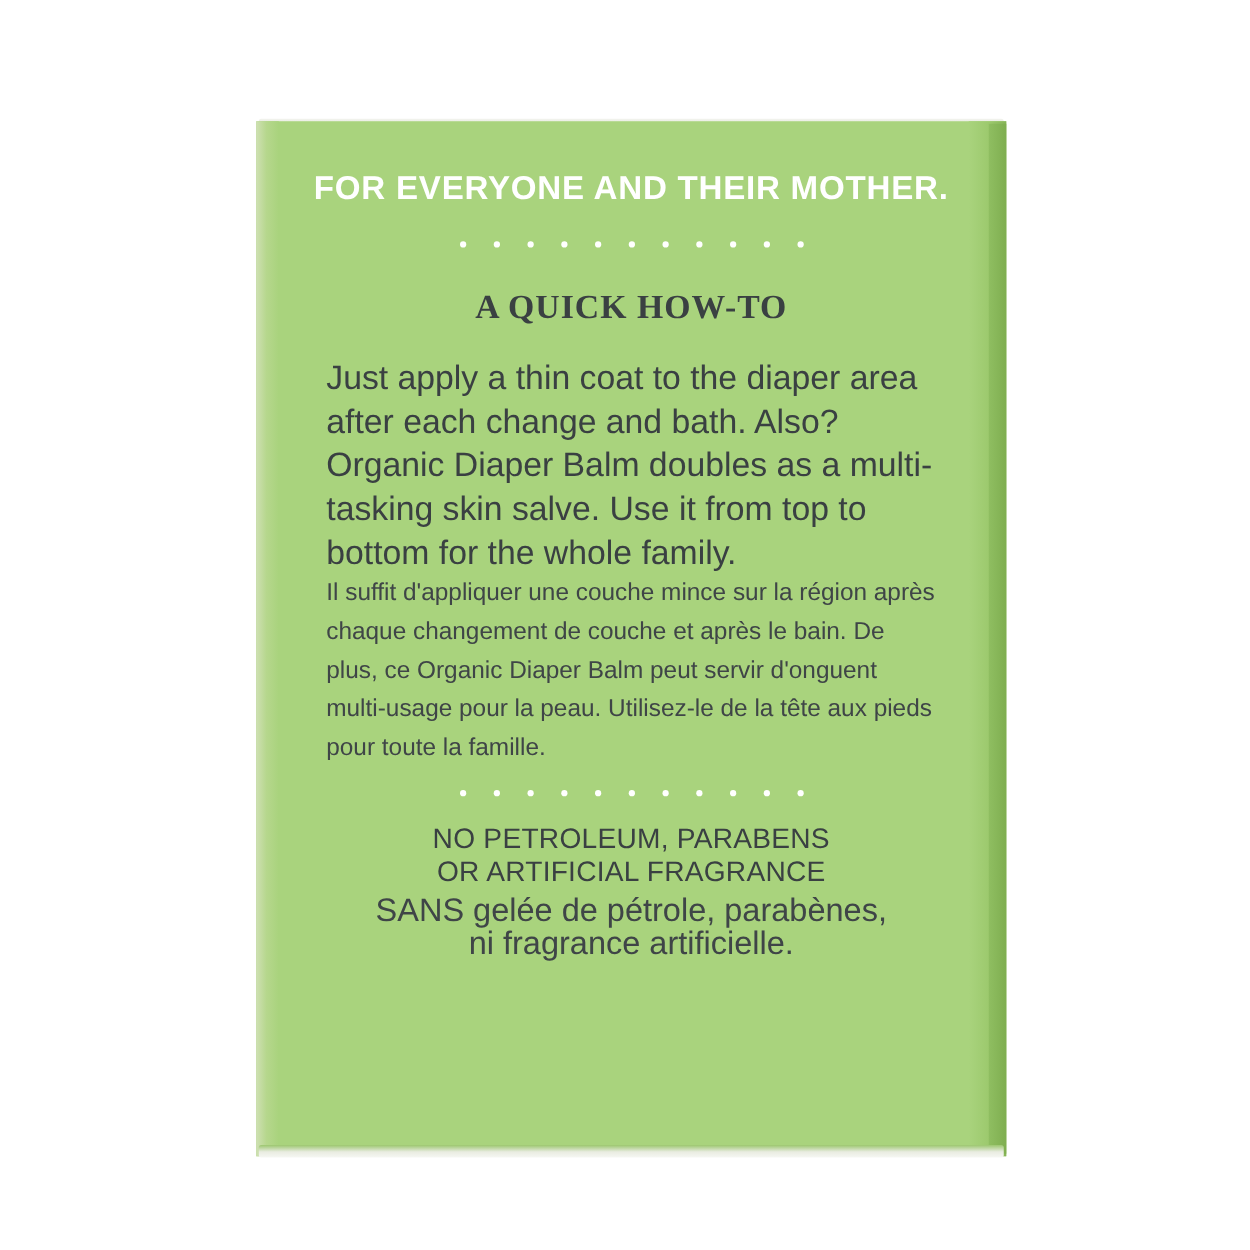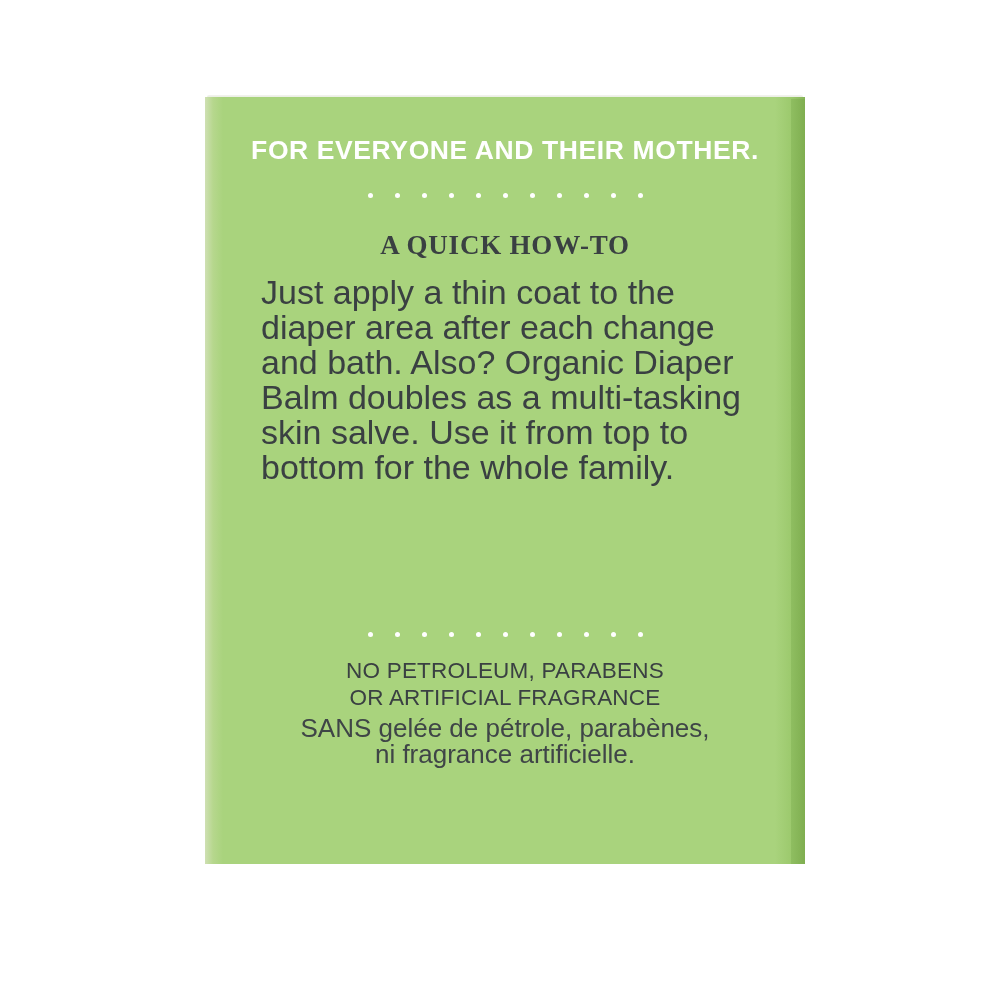--- a/index.html
+++ b/index.html
@@ -7,21 +7,21 @@
     padding: 0;
     width: 1000px;
     height: 1000px;
     background: #ffffff;
     font-family: "Liberation Sans", sans-serif;
   }
 
   .scene {
     position: relative;
     width: 1000px;
-    height: 864px;
+    height: 1000px;
     background: #ffffff;
     overflow: hidden;
   }
 
   
   .box {
     position: absolute;
     left: 205px;
     top: 97px;
     width: 600px;
@@ -130,22 +130,22 @@
     font-weight: 700;
     font-size: 27px;
     letter-spacing: 0.8px;
     color: #3a4042;
   }
 
   .en-body {
     position: absolute;
     left: 56px;
     width: 488px;
-    top: 178px;
-    font-size: 34px;
+    top: 188px;
+    font-size: 27px;
     line-height: 35px;
     color: #3a4042;
     text-align: left;
     font-family: "Liberation Sans", sans-serif;
   }
 
   .fr-body {
     position: absolute;
     left: 56px;
     width: 488px;
@@ -211,20 +211,21 @@
         <span class="dot"></span>
         <span class="dot"></span>
         <span class="dot"></span>
         <span class="dot"></span>
       </div>
 
       <div class="subhead">A QUICK HOW-TO</div>
 
       <div class="en-body">Just apply a thin coat to the diaper area after each change and bath. Also? Organic Diaper Balm doubles as a multi-tasking skin salve. Use it from top to bottom for the whole family.</div>
 
+      <div class="fr-body">Il suffit d'appliquer une couche mince sur la région après chaque changement de couche et après le bain. De plus, ce Organic Diaper Balm peut servir d'onguent multi-usage pour la peau. Utilisez-le de la tête aux pieds pour toute la famille.</div>
 
       <div class="dots dots-row-2">
         <span class="dot"></span>
         <span class="dot"></span>
         <span class="dot"></span>
         <span class="dot"></span>
         <span class="dot"></span>
         <span class="dot"></span>
         <span class="dot"></span>
         <span class="dot"></span>

